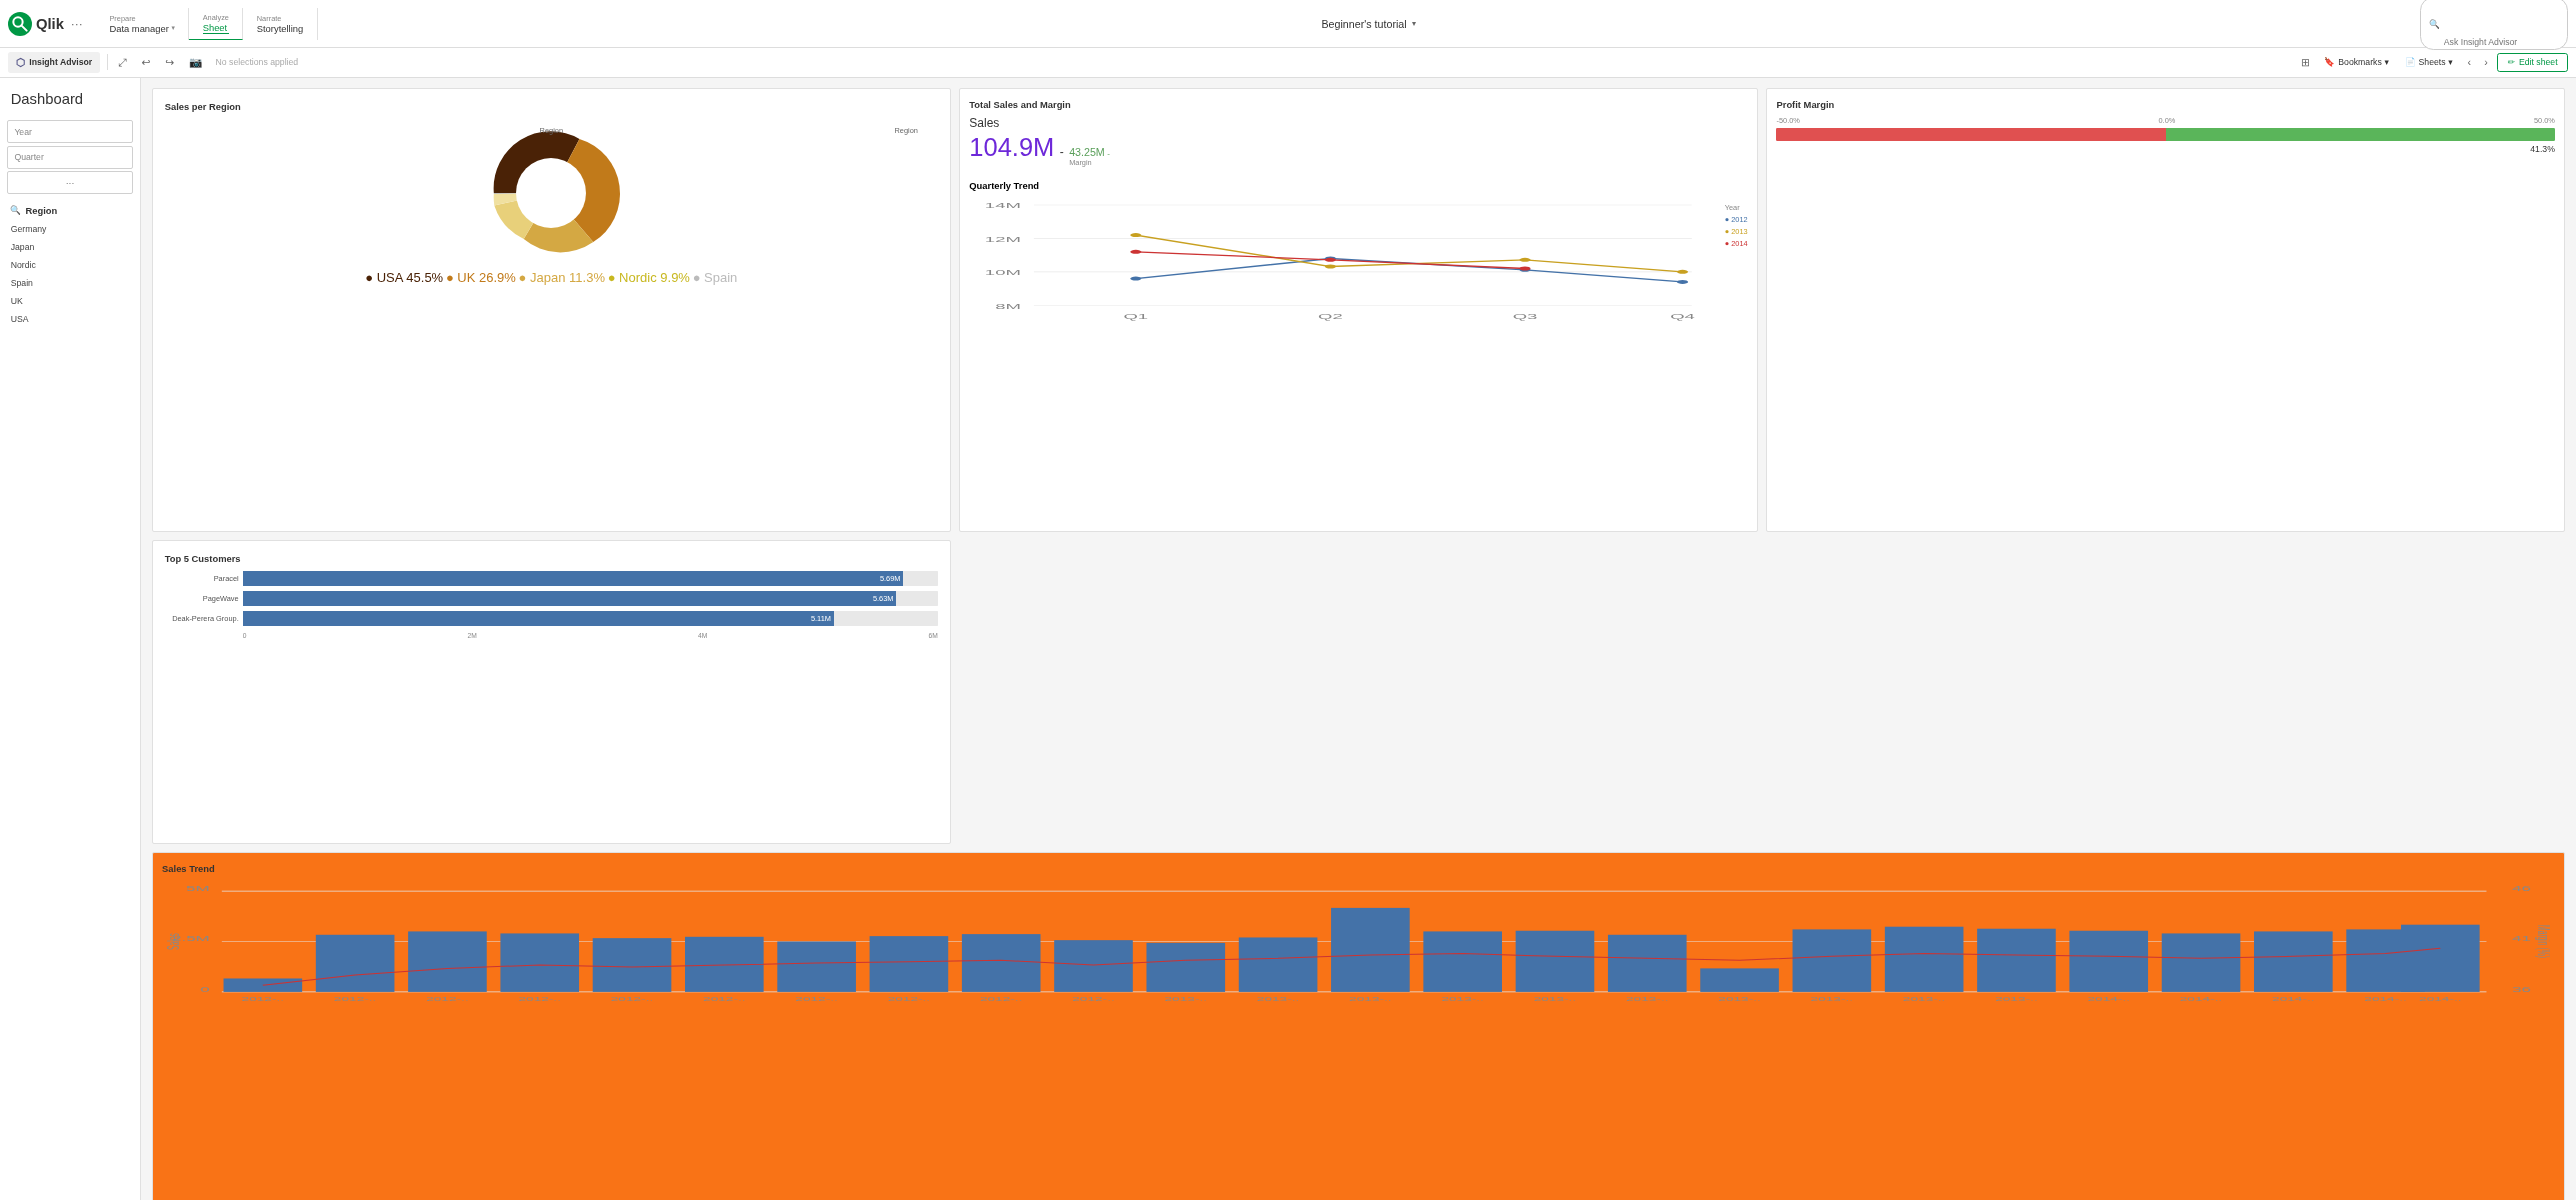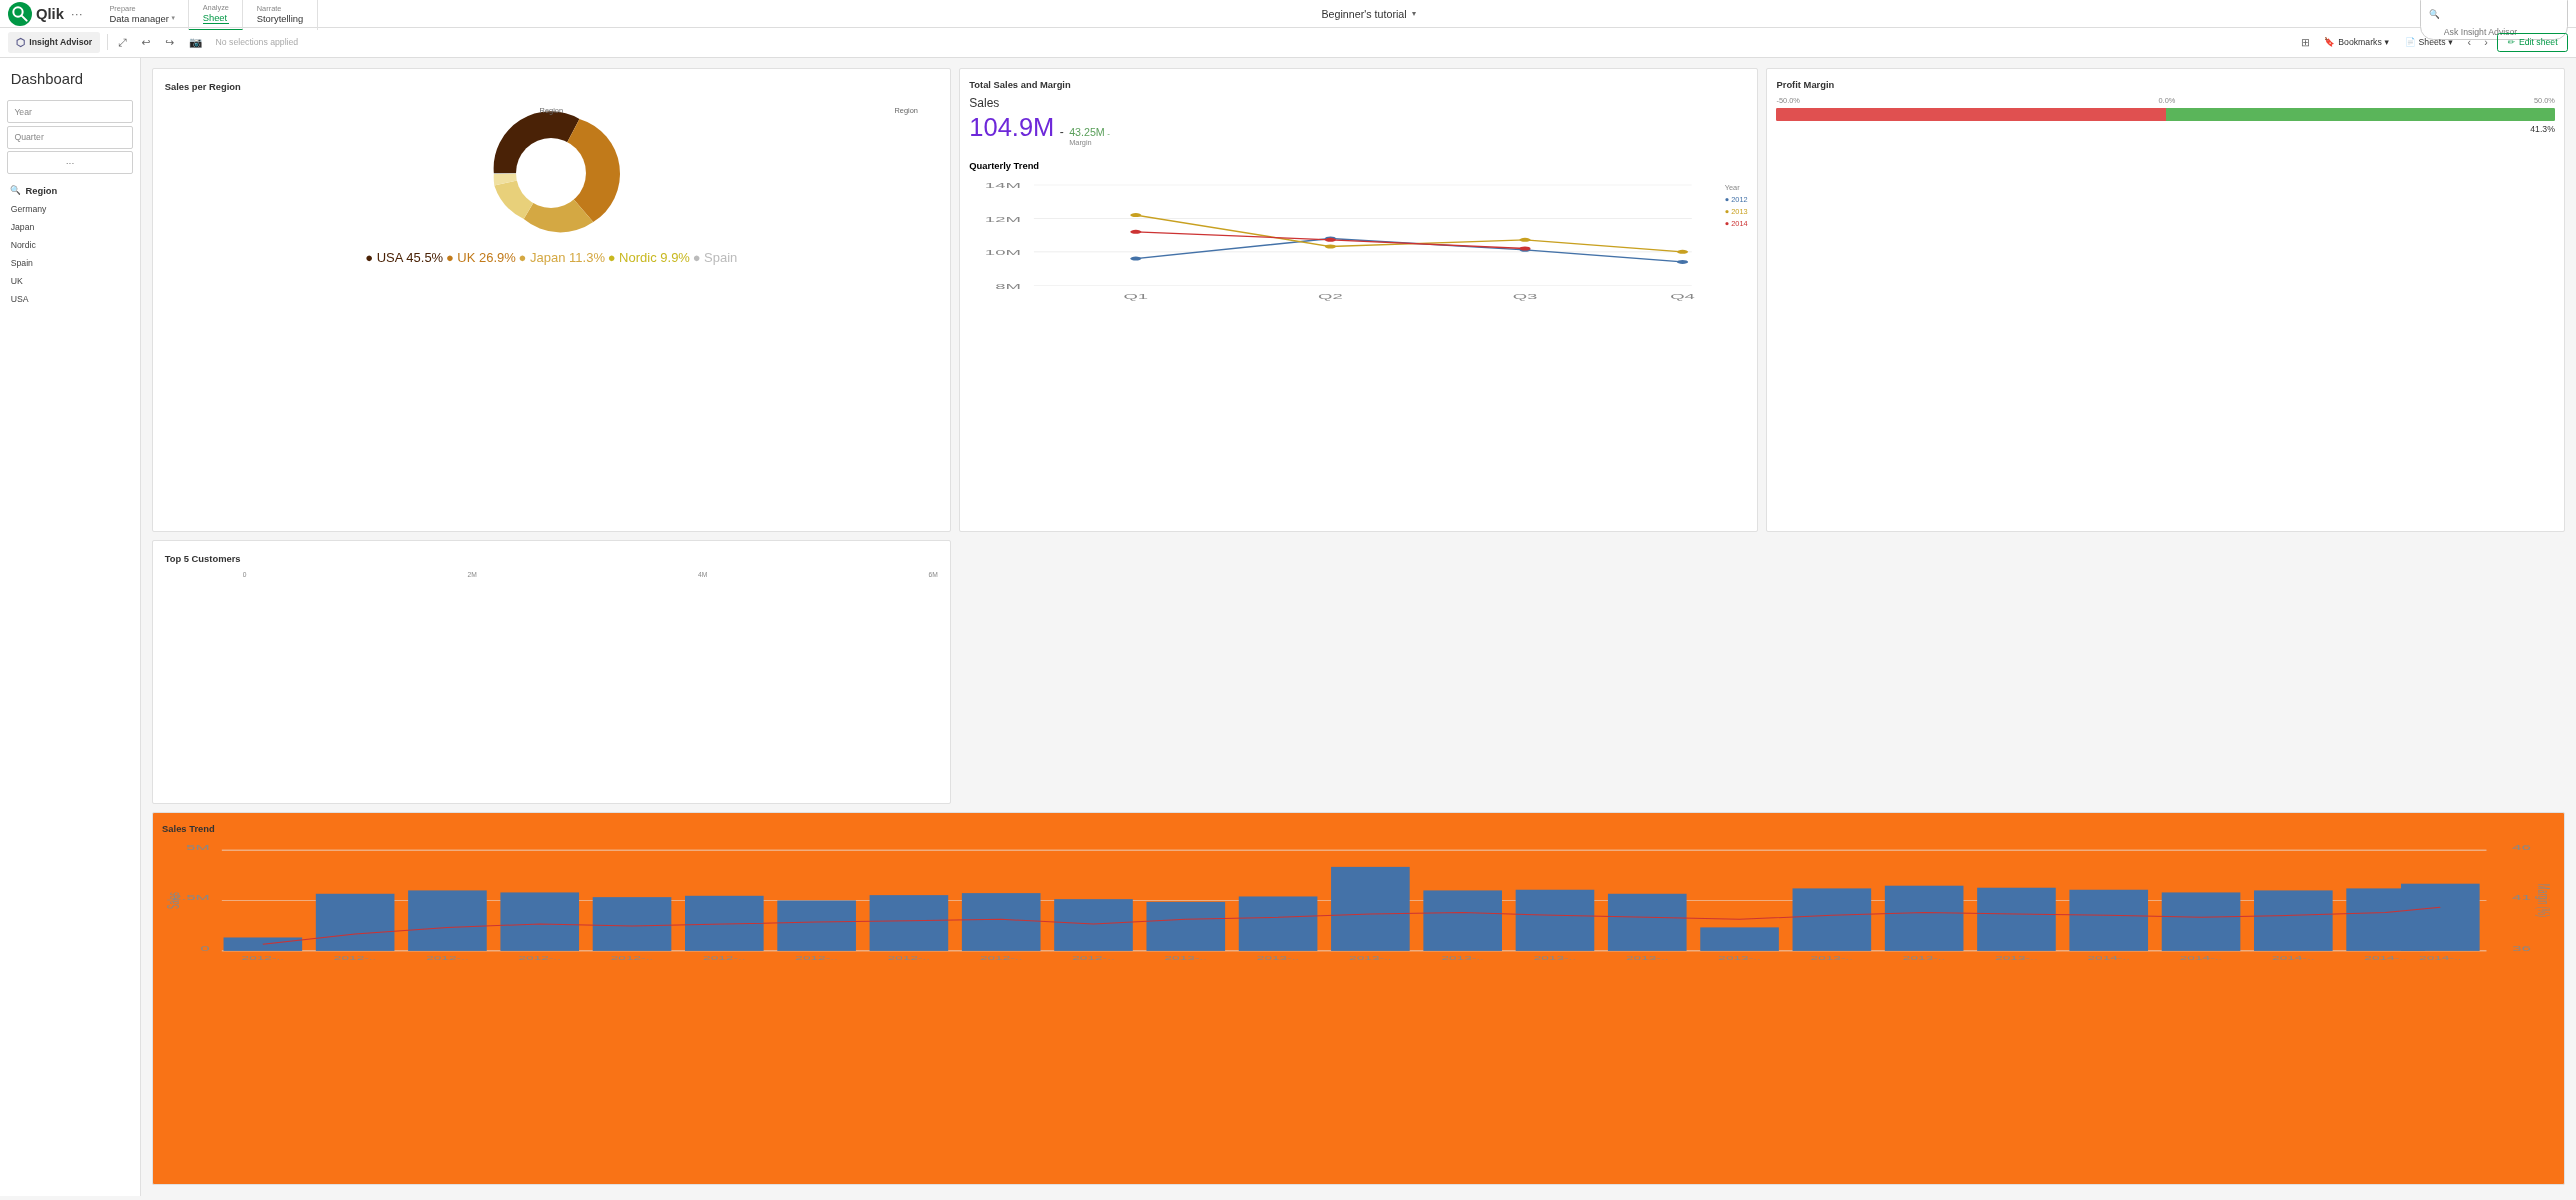--- a/index.html
+++ b/index.html
@@ -2,21 +2,21 @@
 <html style="font-size:10.7px"><head>
   <meta charset="utf-8">
   <style>
     * { box-sizing: border-box; margin: 0; padding: 0; }
     body { font-family: 'Segoe UI', Arial, sans-serif; font-size: 8.7px; background: #f5f5f5; overflow: hidden; }
 
     
     .top-nav {
       display: flex;
       align-items: center;
-      height: 28px;
+      height: 48px;
       background: #fff;
       border-bottom: 0.7px solid #ddd;
       padding: 0 8px;
       gap: 0;
     }
     .qlik-logo {
       display: flex; align-items: center; gap: 4px;
       font-size: 14.8px; font-weight: bold; color: #009845;
       margin-right: 6.7px;
     }
@@ -425,20 +425,46 @@
       </div>
       <div class="profit-bar">
         <div class="profit-bar-red"></div>
         <div class="profit-bar-green"></div>
       </div>
       <div class="profit-value">41.3%</div>
     </div>
 
     <div class="chart-card" style="grid-column:1;grid-row:2;">
       <div class="chart-title">Top 5 Customers</div>
+      <div class="bar-chart">
+        <div class="bar-row">
+          <div class="bar-label">Paracel</div>
+          <div class="bar-outer">
+            <div class="bar-inner" style="width:95%;">
+              <span class="bar-value">5.69M</span>
+            </div>
+          </div>
+        </div>
+        <div class="bar-row">
+          <div class="bar-label">PageWave</div>
+          <div class="bar-outer">
+            <div class="bar-inner" style="width:94%;">
+              <span class="bar-value">5.63M</span>
+            </div>
+          </div>
+        </div>
+        <div class="bar-row">
+          <div class="bar-label">Deak-Perera Group.</div>
+          <div class="bar-outer">
+            <div class="bar-inner" style="width:85%;">
+              <span class="bar-value">5.11M</span>
+            </div>
+          </div>
+        </div>
+      </div>
       <div class="bar-x-axis">
         <span>0</span>
         <span>2M</span>
         <span>4M</span>
         <span>6M</span>
       </div>
     </div>
 
     <div class="sales-trend-card">
       <div class="chart-title">Sales Trend</div>

